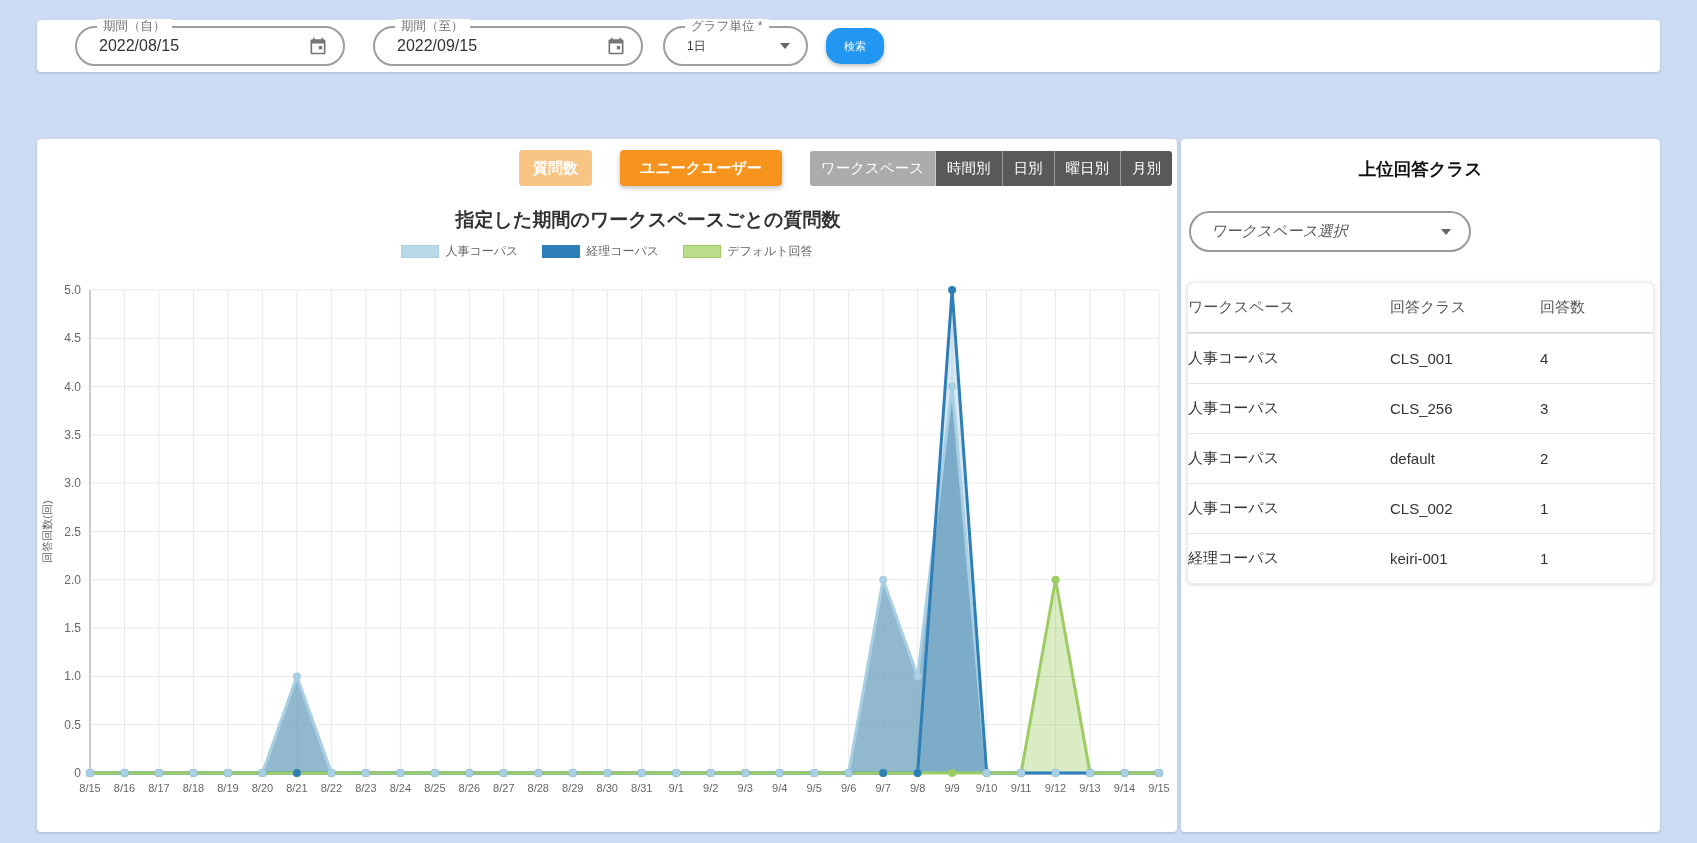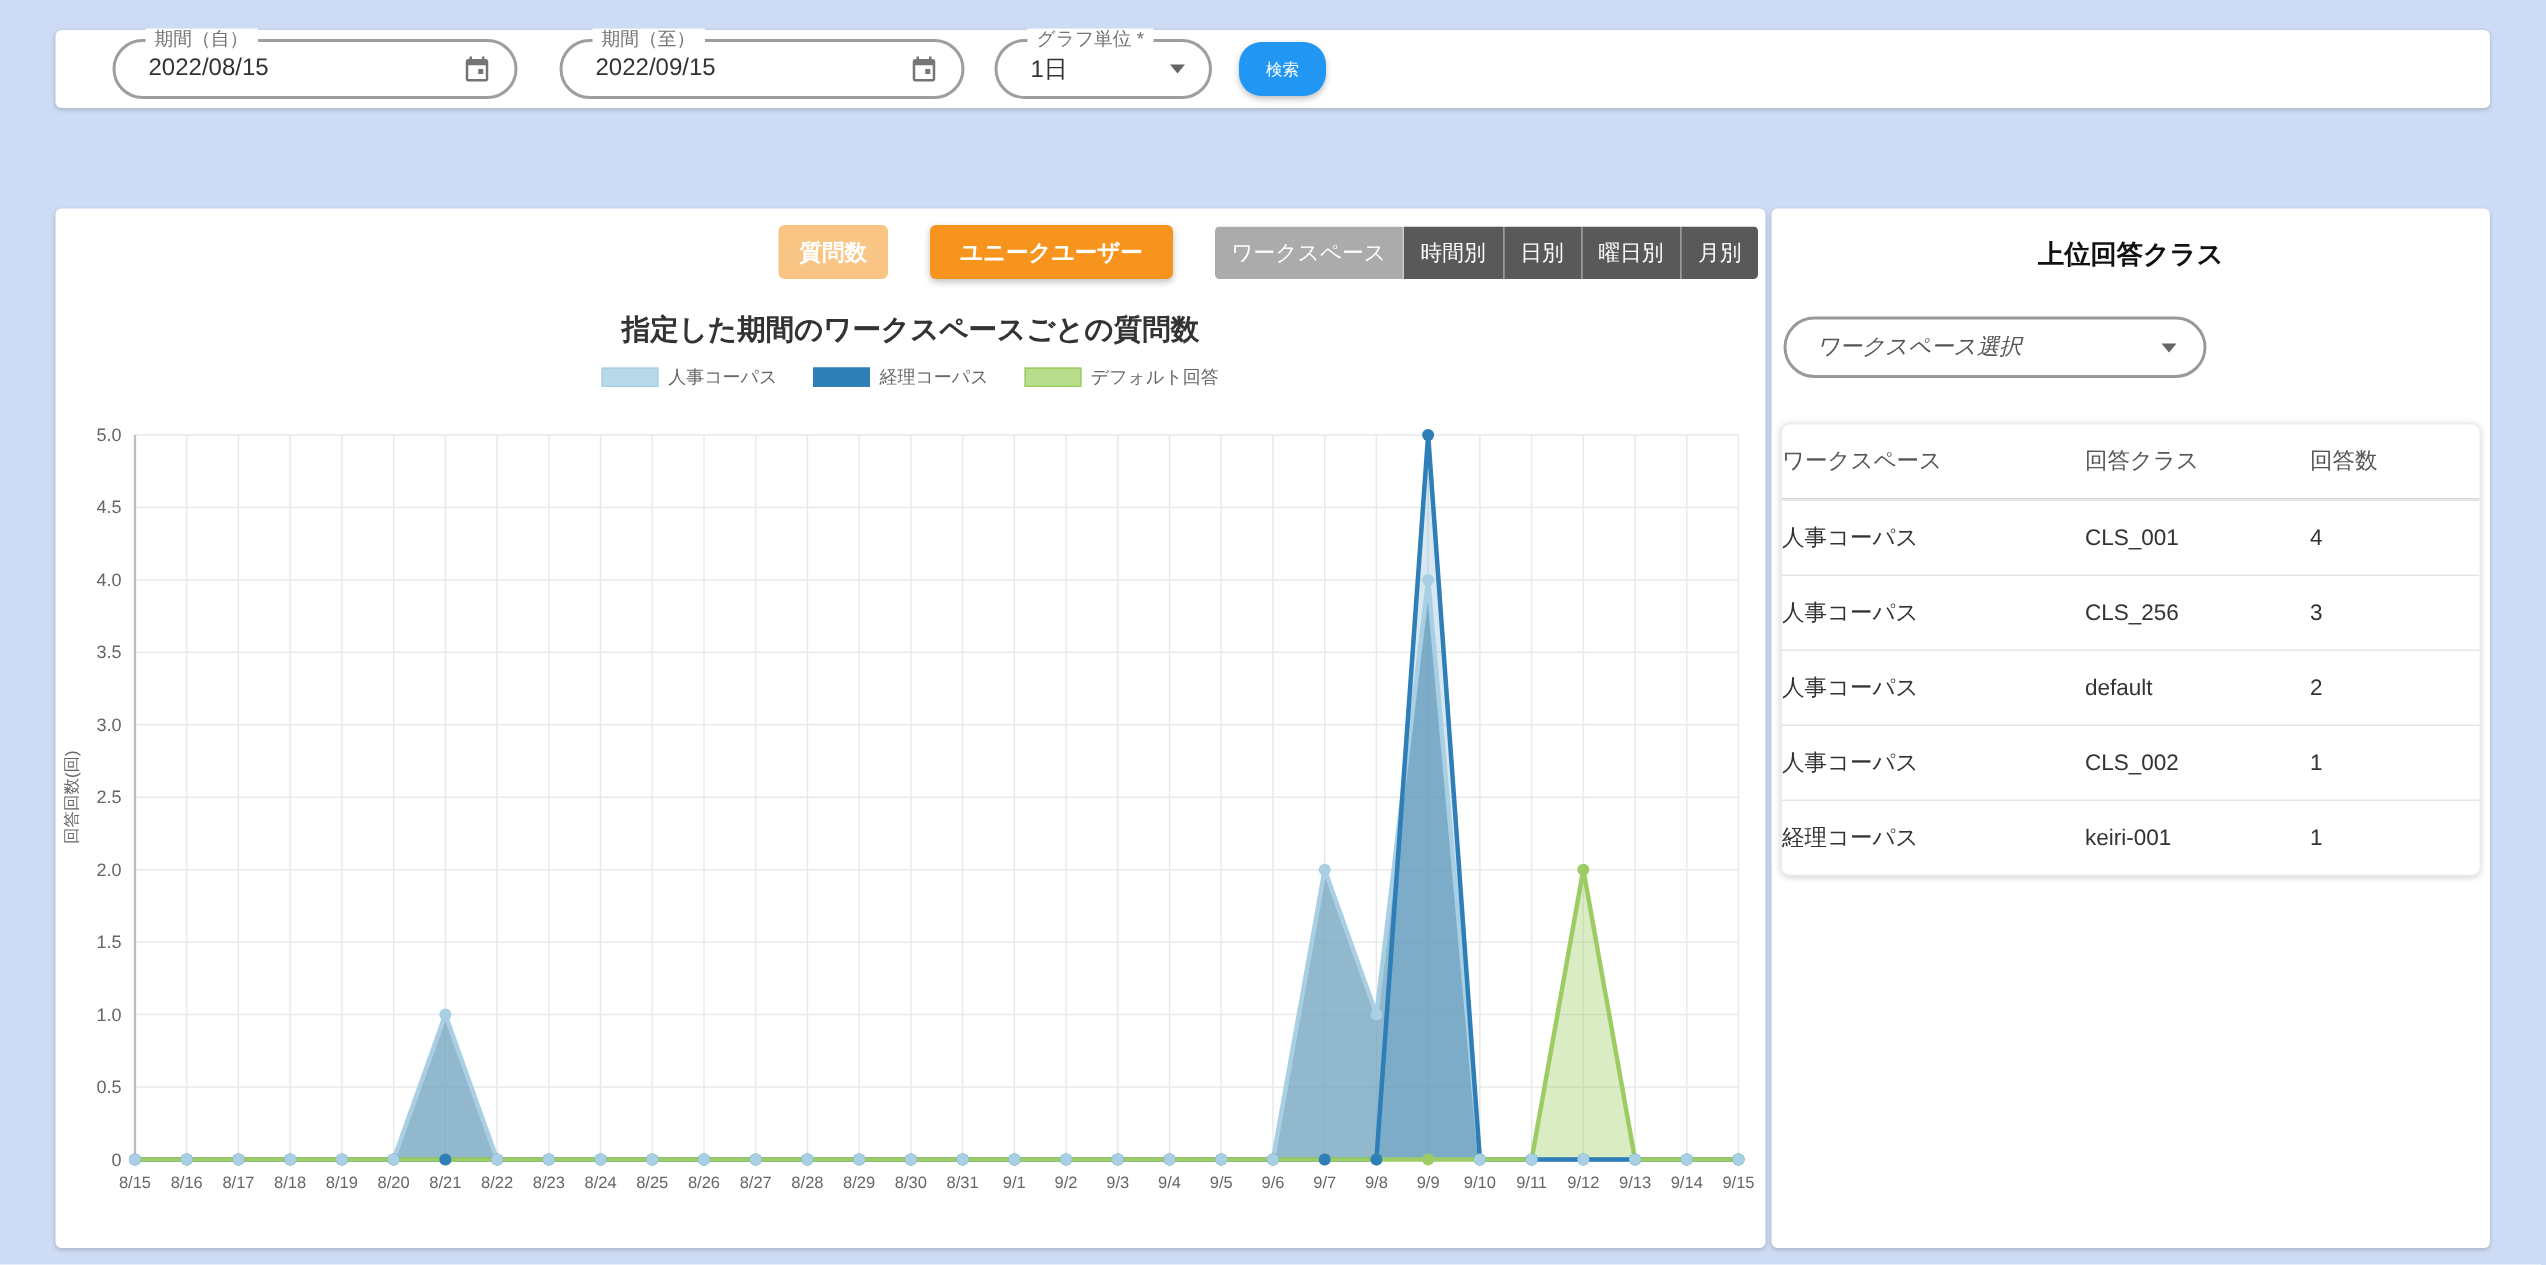--- a/index.html
+++ b/index.html
@@ -14,21 +14,21 @@
 
   
   .topbar { left:37px; top:20px; width:1623px; height:52px; display:flex; align-items:center; padding-left:38px; }
   .pill-field { position:relative; height:40px; border:2px solid #9e9e9e; border-radius:26px;
                 display:flex; align-items:center; background:#fff; }
   .pill-field .float-label { position:absolute; top:-9px; left:20px; background:#fff; padding:0 6px;
                 font-size:12.5px; color:#737373; line-height:14px; white-space:nowrap; }
   .pill-field input { border:none; outline:none; font-size:16px; color:#333; width:100%;
                 background:transparent; padding:0 8px 0 22px; font-family:inherit; }
   .pill-field.sel { cursor:pointer; }
-  .pill-field.sel .sel-value { font-size:16px; color:#333; padding-left:22px; flex:1; }
+  .pill-field.sel .sel-value { font-size:12px; color:#333; padding-left:22px; flex:1; }
   .cal-btn { width:34px; height:34px; margin-right:8px; border:none; background:transparent; cursor:pointer;
              display:flex; align-items:center; justify-content:center; flex:0 0 auto; }
   .caret { width:0; height:0; border-left:5px solid transparent; border-right:5px solid transparent;
            border-top:6px solid #666; margin-right:16px; flex:0 0 auto; }
   .f-datefrom { width:270px; }
   .f-dateto   { width:270px; margin-left:28px; }
   .f-unit     { width:145px; margin-left:20px; }
   .search-btn { margin-left:18px; height:36px; padding:0 18px; border:none; border-radius:15px;
                 background:#2196f3; color:#fff; font-size:11px; cursor:pointer;
                 box-shadow:0 2px 4px rgba(0,0,0,.25); font-family:inherit; }
@@ -43,21 +43,21 @@
                 font-size:15px; font-weight:bold; cursor:pointer; margin-right:28px; font-family:inherit; }
   .metric-btn.inactive { background:#f9c584; }
   .metric-btn.active   { background:#f7941e; box-shadow:0 2px 5px rgba(0,0,0,.25); padding:0 20px; }
   .seg-group { display:flex; border-radius:3px; overflow:hidden; }
   .seg-btn { height:35px; padding:0 11px; border:none; color:#fff; font-size:14.5px; cursor:pointer;
              background:#595959; border-right:1px solid rgba(255,255,255,.38); font-family:inherit; }
   .seg-btn:last-child { border-right:none; }
   .seg-btn.active { background:#ababab; }
 
   .chart-title { position:absolute; top:68px; width:100%; text-align:center;
-                 font-size:19px; font-weight:bold; color:#333; }
+                 font-size:19px; font-weight:bold; color:#333;margin-left:41px; }
   .legend { position:absolute; top:104px; width:100%; display:flex; justify-content:center; gap:24px; }
   .legend-item { display:flex; align-items:center; gap:6px; }
   .legend-box { width:38px; height:13px; border:1.5px solid; }
   .legend-label { font-size:12px; color:#666; }
   #chart-svg { position:absolute; left:0; top:132px; }
 
   
   .panel-title { position:absolute; top:18px; width:100%; text-align:center;
                  font-size:17.5px; font-weight:bold; color:#111; }
   .ws-select { position:absolute; top:72px; left:8px; width:282px; height:41px;

